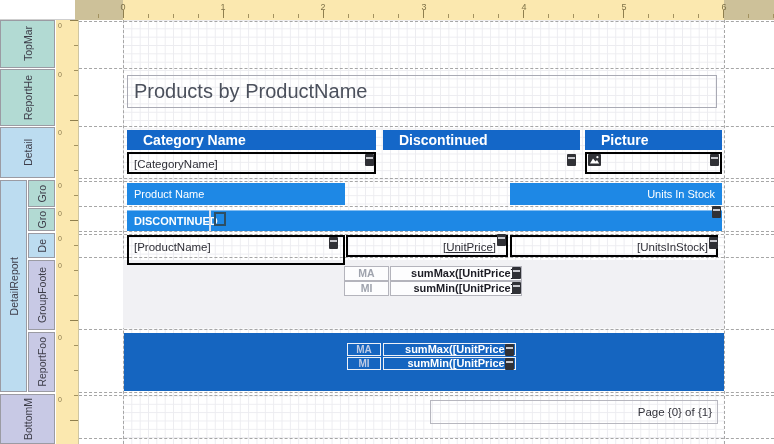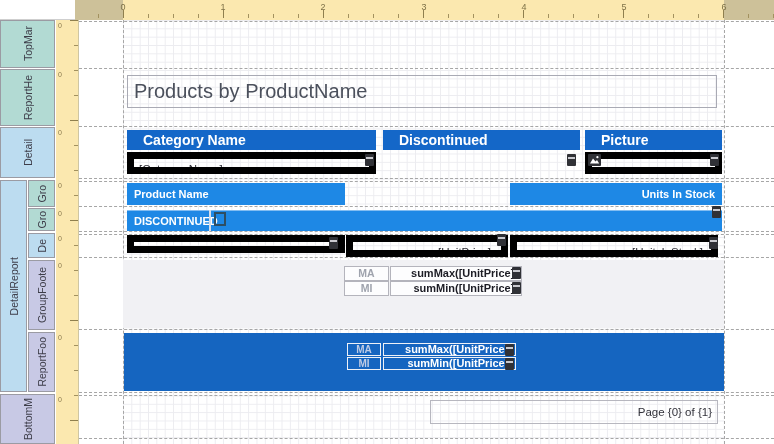--- a/index.html
+++ b/index.html
@@ -56,41 +56,41 @@
   .dvl{left:123px}.dvr{left:724px}
 
   .grayband{left:123px;top:260px;width:601px;height:68px;background:#f1f1f4;}
   .blueband{left:124px;top:333px;width:600px;height:58px;background:#1565c0;}
 
   
   .titlebox{left:127px;top:75px;width:590px;height:33px;border:1px solid #a9aab4;
             font-size:20px;color:#4b505c;line-height:31px;padding-left:6px;white-space:nowrap;overflow:hidden;}
   .hdr1{background:#1467c8;color:#fff;font-weight:bold;font-size:14px;line-height:20px;
         padding-left:16px;white-space:nowrap;overflow:hidden;}
-  .hdr2{background:#1e88e5;color:#fff;font-weight:bold;font-size:11px;line-height:22px;
+  .hdr2{background:#1e88e5;color:#fff;font-weight:normal;font-size:11px;line-height:22px;
         padding-left:7px;white-space:nowrap;overflow:hidden;}
   .r{text-align:right;padding-left:0;padding-right:7px;}
   .cat-h-name{left:127px;top:130px;width:249px;height:20px;}
   .cat-h-desc{left:383px;top:130px;width:197px;height:20px;}
   .cat-h-pic{left:585px;top:130px;width:137px;height:20px;}
-  .fcell{border:7px solid #000000;font-size:11.5px;color:#2e2e36;line-height:20px;
+  .fcell{border:2px solid #000000;font-size:11.5px;color:#2e2e36;line-height:20px;
          padding-left:5px;white-space:nowrap;overflow:hidden;}
   .cat-f-name{left:127px;top:152px;width:249px;height:22px;}
   .cat-f-desc{left:383px;top:152px;width:197px;height:22px;}
   .cat-f-pic{left:585px;top:152px;width:137px;height:22px;}
   .prod-h-name{left:127px;top:183px;width:218px;height:22px;}
   .prod-h-price{left:346px;top:183px;width:162px;height:22px;}
   .prod-h-stock{left:510px;top:183px;width:212px;height:22px;}
   .discrow{left:127px;top:210px;width:595px;height:21px;background:#1e88e5;
            border-top:1px solid rgba(255,255,255,.45);color:#fff;font-weight:bold;font-size:11px;
            line-height:20px;padding-left:7px;}
   .disc-sep{left:209px;top:210px;width:2px;height:21px;background:#d6dde8;}
   .checkbox{left:214px;top:212px;width:12px;height:14px;border:2px solid #2e4e63;background:transparent;}
-  .prod-f-name{left:127px;top:235px;width:218px;height:18px;}
-  .prod-f-price{left:346px;top:235px;width:162px;height:22px;text-align:right;padding-right:10px;padding-left:0;}
+  .prod-f-name{left:127px;top:235px;width:218px;height:30px;}
+  .prod-f-price{left:346px;top:235px;width:162px;height:22px;text-align:right;padding-right:10px;padding-left:0;text-decoration:underline;}
   .prod-f-stock{left:510px;top:235px;width:208px;height:22px;text-align:right;padding-right:8px;padding-left:0;}
 
   .sumtag-g{width:45px;height:15px;border:1px solid #b4b4bc;background:#fdfdfe;color:#9fa3ad;
             font-weight:bold;font-size:10.5px;text-align:center;line-height:13px;}
   .sumval-g{width:132px;height:15px;border:1px solid #b4b4bc;background:#fdfdfe;color:#1c1c24;
             font-weight:bold;font-size:11px;text-align:right;line-height:13px;padding-right:3px;white-space:nowrap;overflow:hidden;}
   .gma-t{left:344px;top:266px}.gma-v{left:390px;top:266px}
   .gmi-t{left:344px;top:281px}.gmi-v{left:390px;top:281px}
   .sumtag-b{width:34px;height:13px;border:1px solid #eef1f7;color:#bfcbe4;
             font-weight:bold;font-size:10px;text-align:center;line-height:11px;}

